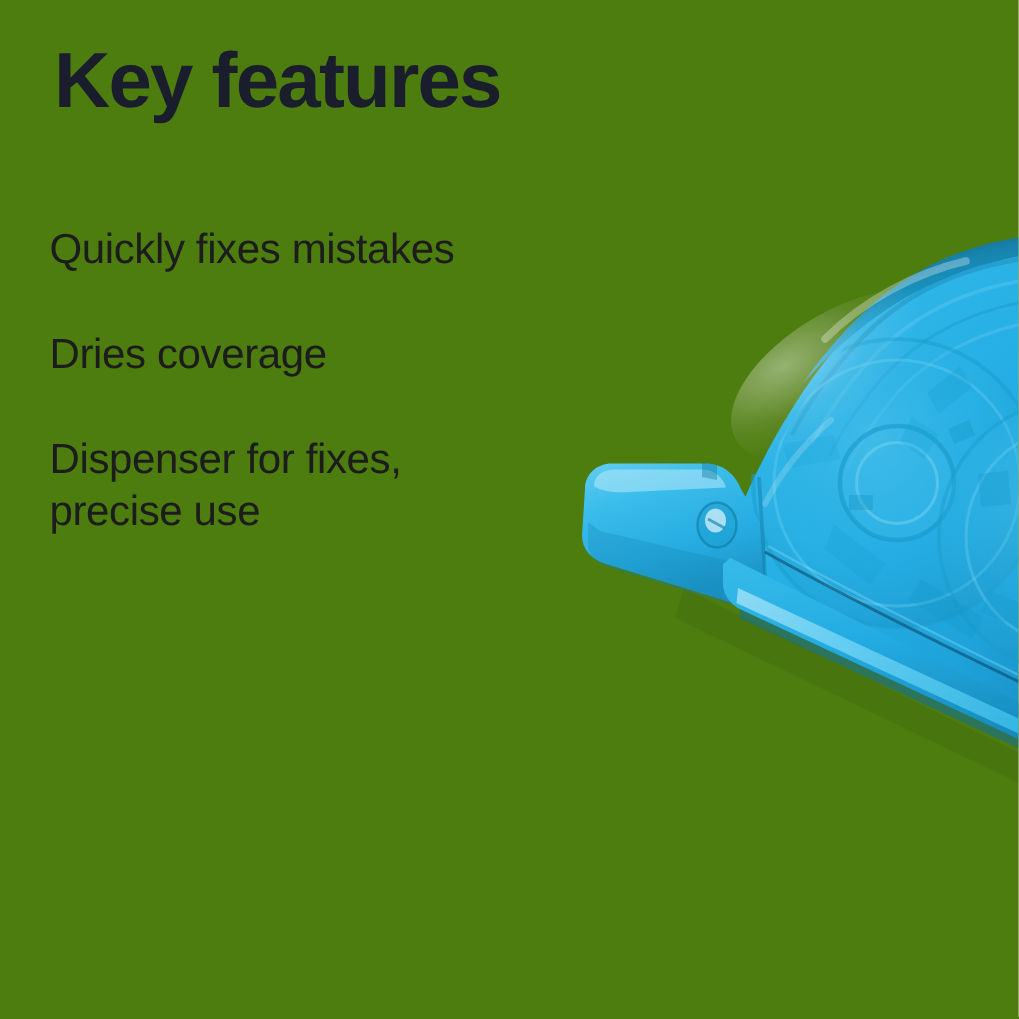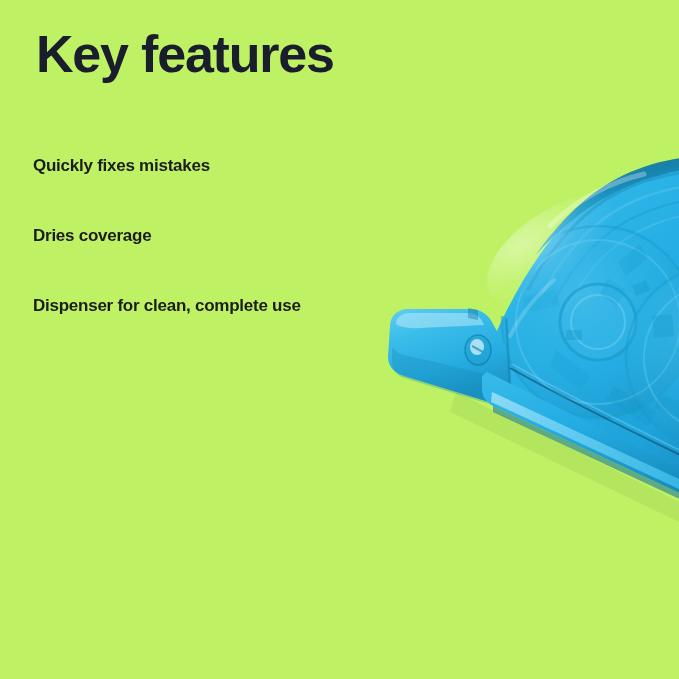--- a/index.html
+++ b/index.html
@@ -9,21 +9,21 @@
   body {
     width: 679px;
     height: 679px;
     overflow: hidden;
     font-family: "Liberation Sans", sans-serif;
   }
   #canvas {
     position: relative;
     width: 679px;
     height: 679px;
-    background: #bef264;
+    background: #4d7c0f;
     overflow: hidden;
   }
 
   
   #text-col {
     position: absolute;
     left: 0;
     top: 0;
     width: 400px;
     height: 679px;
@@ -44,23 +44,23 @@
   #features-list {
     position: absolute;
     left: 33px;
     top: 148px;
     width: 330px;
     margin: 0;
     padding: 0;
     list-style: none;
   }
   .feature-item {
-    font-size: 17px;
+    font-size: 28px;
     line-height: 35px;
-    font-weight: 700;
+    font-weight: 400;
     letter-spacing: -0.25px;
     color: #1c1c1c;
     margin: 0 0 35px 0;
   }
   .feature-item:last-child { margin-bottom: 0; }
 
   
   #product-photo {
     position: absolute;
     left: 360px;
@@ -76,21 +76,21 @@
 
 <div id="canvas">
 
   <div id="text-col">
 
     <h1 id="page-title">Key features</h1>
 
     <ul id="features-list">
       <li class="feature-item">Quickly fixes mistakes</li>
       <li class="feature-item">Dries coverage</li>
-      <li class="feature-item">Dispenser for clean, complete use</li>
+      <li class="feature-item">Dispenser for fixes, precise use</li>
     </ul>
   </div>
 
   <div id="product-photo">
     <svg viewBox="0 0 340 400" xmlns="http://www.w3.org/2000/svg">
       <defs>
 
         <linearGradient id="gBody" x1="0.1" y1="0.05" x2="0.75" y2="1">
           <stop offset="0%" stop-color="#3ebeeb"></stop>
           <stop offset="22%" stop-color="#2fb6e8"></stop>

